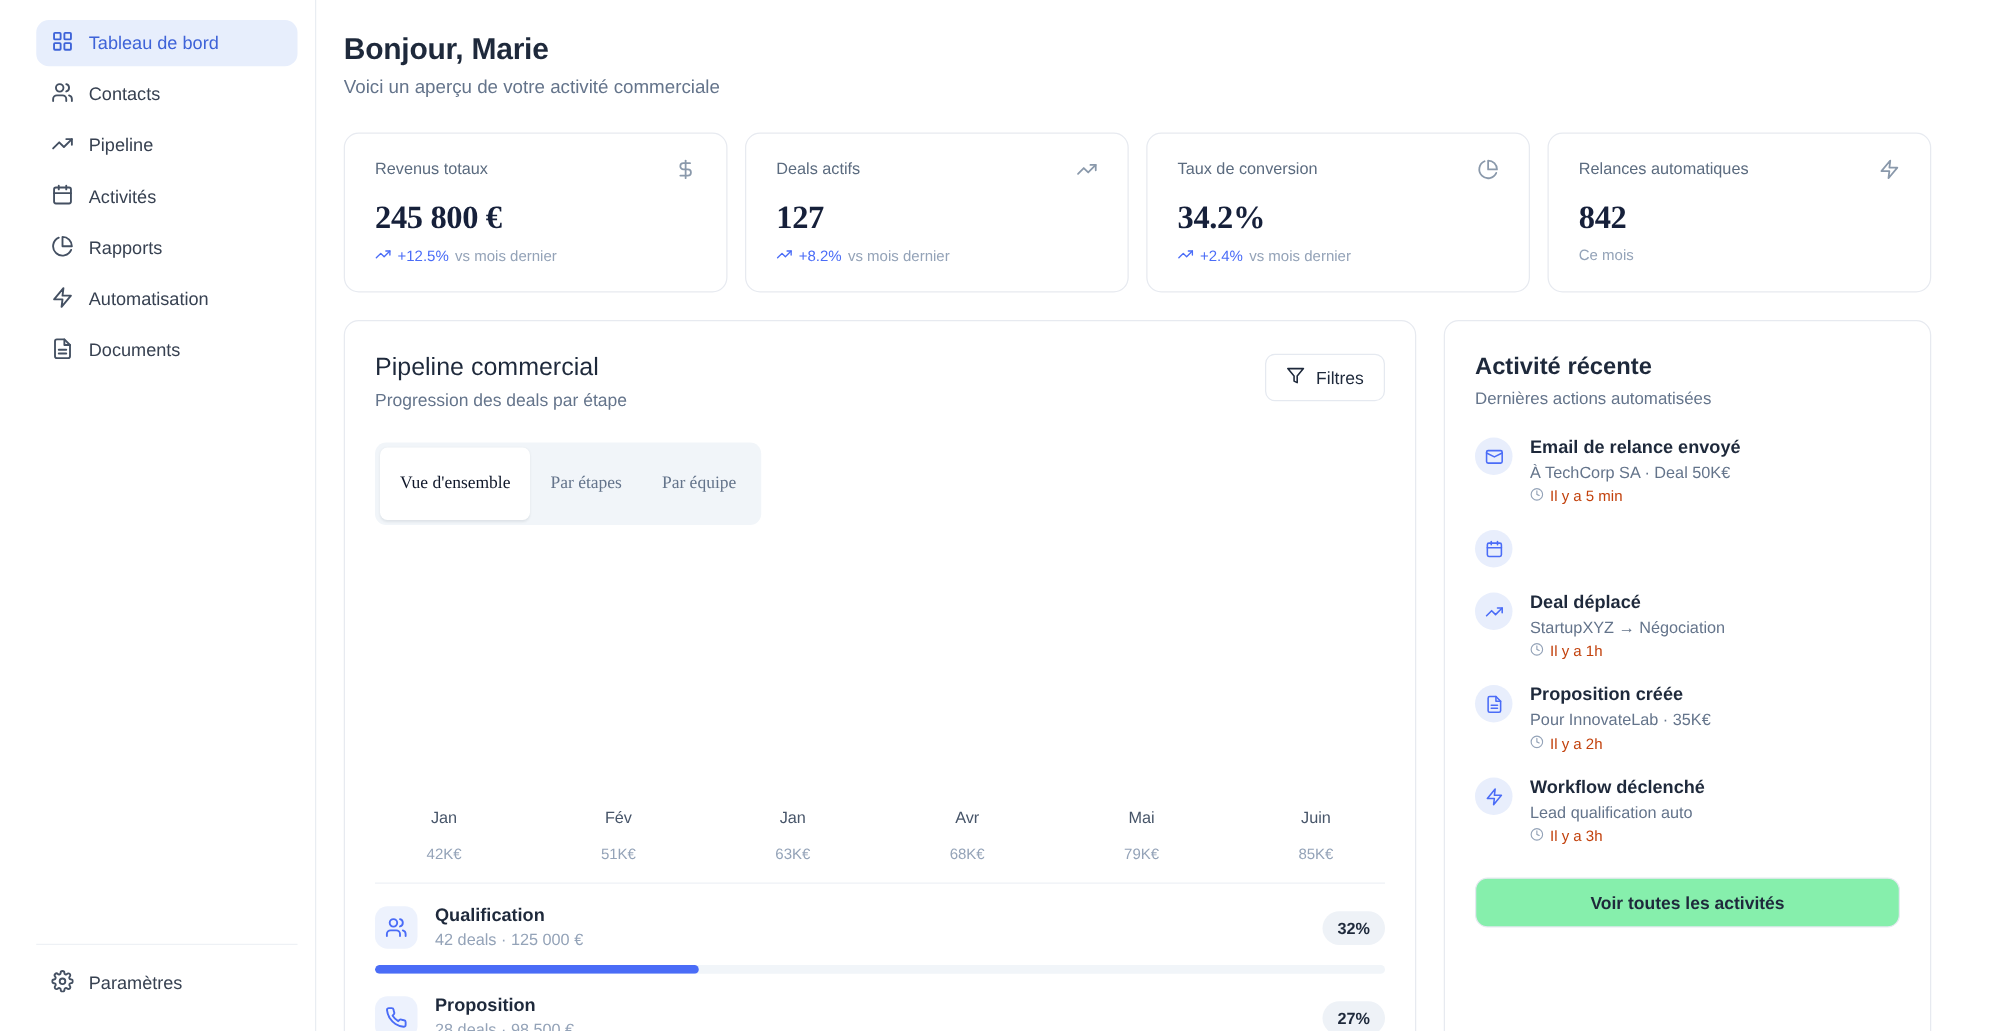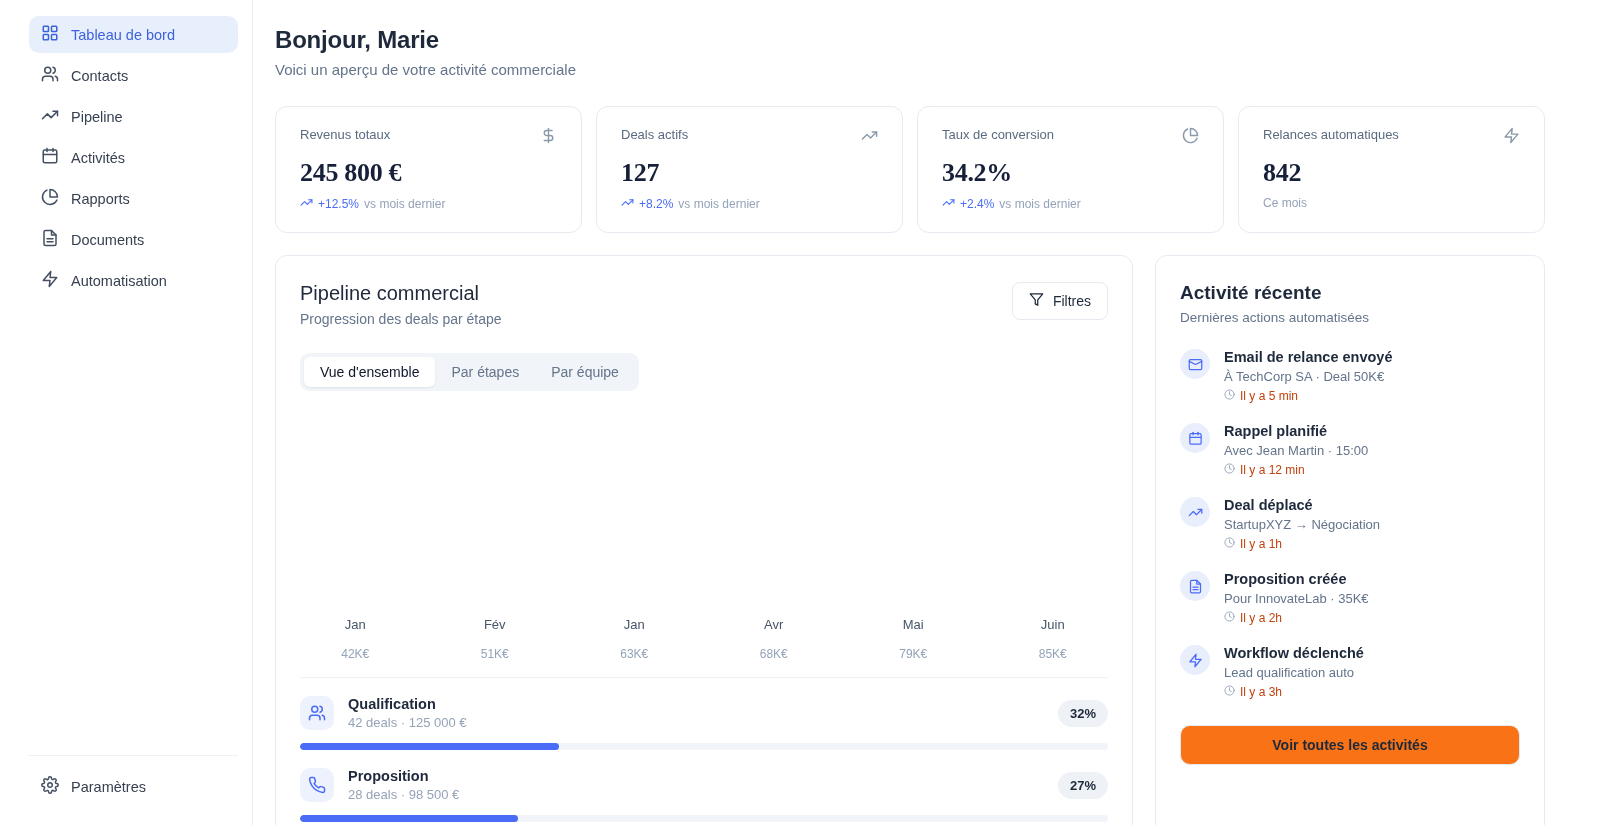--- a/index.html
+++ b/index.html
@@ -40,21 +40,21 @@
   
   .pipeline-card { flex:1; padding:26px 24px; }
   .pipe-head { display:flex; justify-content:space-between; align-items:flex-start; }
   .pipe-title { font-size:20px; font-weight:400; color:#1e293b; }
   .pipe-sub { margin-top:6px; font-size:14px; color:#64748b; }
   .filter-btn { display:flex; align-items:center; gap:9px; padding:9px 16px; background:#fff;
                 border:1px solid #e5e9f0; border-radius:8px; font-size:14px; color:#1e293b; cursor:pointer;
                 font-family:inherit; }
   .filter-btn svg { width:15px; height:15px; stroke:#1e293b; }
   .tabs { margin-top:26px; display:inline-flex; background:#f1f5f9; border-radius:9px; padding:4px; }
-  .tab { padding:7px 16px; font-size:14px; color:#64748b; border-radius:6px; cursor:pointer; }
+  .tab { padding:21px 16px; font-size:14px; color:#64748b; border-radius:6px; cursor:pointer;font-family:Liberation Serif, serif; }
   .tab.active { background:#fff; color:#0f172a; font-weight:500; box-shadow:0 1px 2px rgba(15,23,42,.08); }
 
   .chart-plot { height:226px; }
   .chart-months { display:flex;gap:29px; }
   .month { flex:1; text-align:center; }
   .month-name { font-size:13px; font-weight:500; color:#475569; }
   .month-value { margin-top:15px; font-size:12px; color:#94a3b8; }
 
   .stage-divider { margin-top:16px; border-top:1px solid #eef1f6; }
   .stage { margin-top:18px; }
@@ -75,21 +75,21 @@
   .act-subtitle { margin-top:6px; font-size:13.5px; color:#64748b; }
   .act-list { margin-top:24px; }
   .act-item { display:flex; gap:14px; margin-bottom:20px; }
   .act-chip { width:30px; height:30px; border-radius:50%; background:#e8eefc; flex:0 0 30px;
               display:flex; align-items:center; justify-content:center; }
   .act-chip svg { width:15px; height:15px; stroke:#4a6cf7; }
   .act-item-title { font-size:14.5px; font-weight:600; color:#1e293b; }
   .act-item-sub { margin-top:4px; font-size:13px; color:#64748b; }
   .act-item-time { margin-top:5px; font-size:12px; color:#c2410c; display:flex; gap:5px; }
   .act-item-time svg { width:11px; height:11px; stroke:#94a3b8; }
-  .view-all-btn { width:100%; margin-top:6px; padding:11px 0; background:#f97316; border:1px solid #e5e9f0;
+  .view-all-btn { width:100%; margin-top:6px; padding:11px 0; background:#86efac; border:1px solid #e5e9f0;
                   border-radius:10px; font-size:14px; font-weight:600; color:#1e293b; cursor:pointer;
                   font-family:inherit; text-align:center; }
   svg { fill:none; stroke-width:2; stroke-linecap:round; stroke-linejoin:round; }
 </style>
 </head>
 <body>
 
 <div class="app">
 
   <aside class="sidebar">
@@ -130,32 +130,32 @@
       </div>
       <div class="nav-item">
         <span><svg viewBox="0 0 24 24">
               <path d="M21.21 15.89A10 10 0 1 1 8 2.83"></path>
               <path d="M22 12A10 10 0 0 0 12 2v10z"></path>
             </svg></span>
         <span>Rapports</span>
       </div>
       <div class="nav-item">
         <span><svg viewBox="0 0 24 24">
+              <polygon points="13 2 3 14 12 14 11 22 21 10 12 10 13 2"></polygon>
+            </svg></span>
+        <span>Automatisation</span>
+      </div>
+      <div class="nav-item">
+        <span><svg viewBox="0 0 24 24">
               <path d="M14 2H6a2 2 0 0 0-2 2v16a2 2 0 0 0 2 2h12a2 2 0 0 0 2-2V8z"></path>
               <polyline points="14 2 14 8 20 8"></polyline>
               <line x1="16" y1="13" x2="8" y2="13"></line>
               <line x1="16" y1="17" x2="8" y2="17"></line>
             </svg></span>
         <span>Documents</span>
-      </div>
-      <div class="nav-item">
-        <span><svg viewBox="0 0 24 24">
-              <polygon points="13 2 3 14 12 14 11 22 21 10 12 10 13 2"></polygon>
-            </svg></span>
-        <span>Automatisation</span>
       </div>
     </nav>
     <div class="sidebar-bottom">
       <div class="nav-item" style="margin-bottom:0;">
         <span><svg viewBox="0 0 24 24">
               <circle cx="12" cy="12" r="3"></circle>
               <path d="M19.4 15a1.65 1.65 0 0 0 .33 1.82l.06.06a2 2 0 1 1-2.83 2.83l-.06-.06a1.65 1.65 0 0 0-1.82-.33 1.65 1.65 0 0 0-1 1.51V21a2 2 0 1 1-4 0v-.09A1.65 1.65 0 0 0 9 19.4a1.65 1.65 0 0 0-1.82.33l-.06.06a2 2 0 1 1-2.83-2.83l.06-.06a1.65 1.65 0 0 0 .33-1.82 1.65 1.65 0 0 0-1.51-1H3a2 2 0 1 1 0-4h.09A1.65 1.65 0 0 0 4.6 9a1.65 1.65 0 0 0-.33-1.82l-.06-.06a2 2 0 1 1 2.83-2.83l.06.06a1.65 1.65 0 0 0 1.82.33H9a1.65 1.65 0 0 0 1-1.51V3a2 2 0 1 1 4 0v.09a1.65 1.65 0 0 0 1 1.51 1.65 1.65 0 0 0 1.82-.33l.06-.06a2 2 0 1 1 2.83 2.83l-.06.06a1.65 1.65 0 0 0-.33 1.82V9a1.65 1.65 0 0 0 1.51 1H21a2 2 0 1 1 0 4h-.09a1.65 1.65 0 0 0-1.51 1z"></path>
             </svg></span>
         <span>Paramètres</span>
       </div>
@@ -366,31 +366,20 @@
 
           <div class="act-item">
             <div class="act-chip">
               <svg viewBox="0 0 24 24">
                   <rect x="3" y="4" width="18" height="17" rx="2"></rect>
                   <line x1="16" y1="2" x2="16" y2="6"></line>
                   <line x1="8" y1="2" x2="8" y2="6"></line>
                   <line x1="3" y1="10" x2="21" y2="10"></line>
                 </svg>
             </div>
-            <div>
-              <div class="act-item-title">Rappel planifié</div>
-              <div class="act-item-sub">Avec Jean Martin · 15:00</div>
-              <div class="act-item-time">
-                <span><svg viewBox="0 0 24 24">
-                      <circle cx="12" cy="12" r="10"></circle>
-                      <polyline points="12 6 12 12 16 14"></polyline>
-                    </svg></span>
-                <span>Il y a 12 min</span>
-              </div>
-            </div>
           </div>
 
           <div class="act-item">
             <div class="act-chip">
               <svg viewBox="0 0 24 24">
                   <polyline points="22 7 13.5 15.5 8.5 10.5 2 17"></polyline>
                   <polyline points="16 7 22 7 22 13"></polyline>
                 </svg>
             </div>
             <div>

